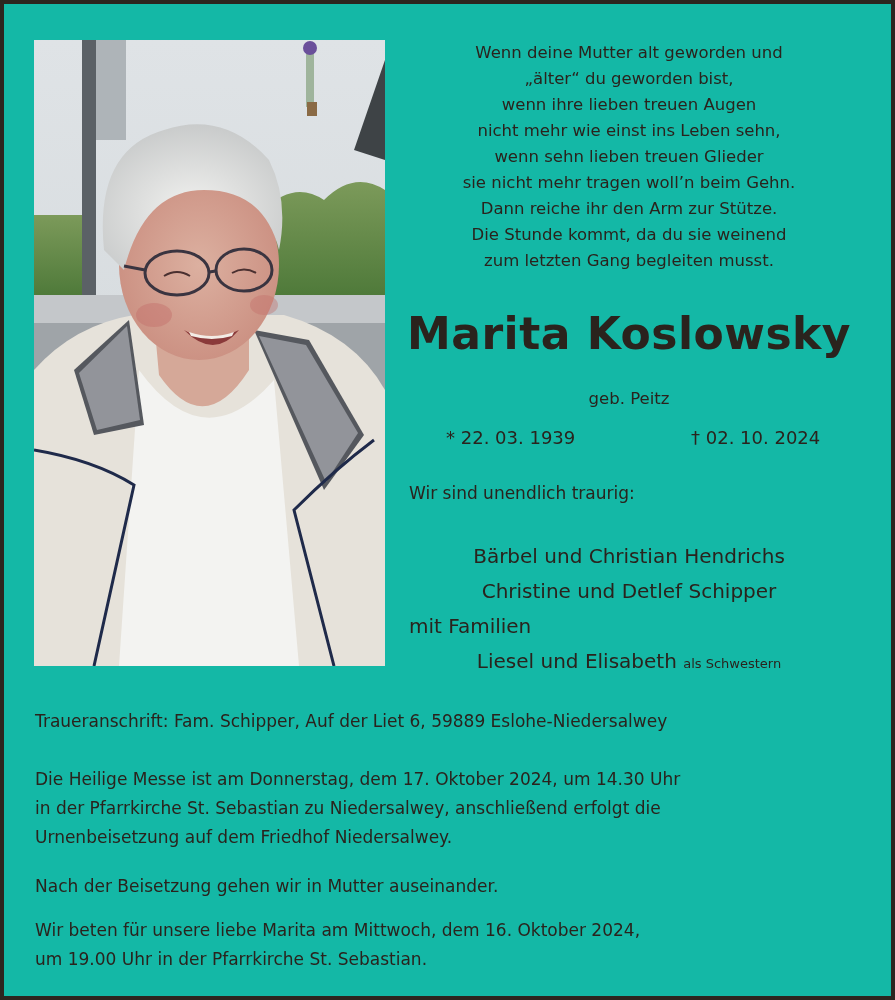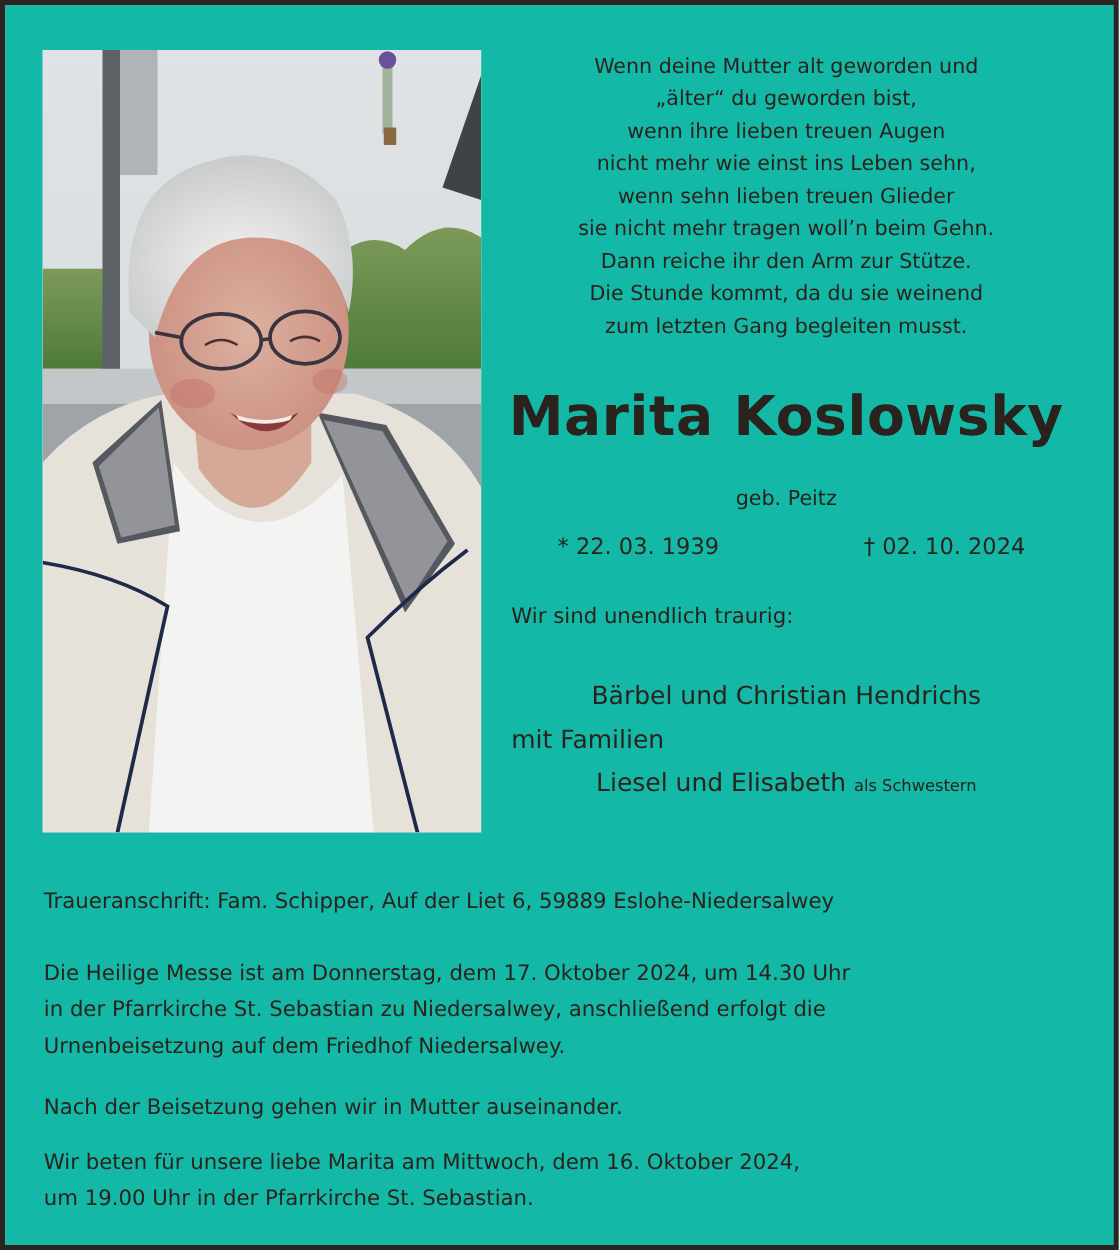--- a/index.html
+++ b/index.html
@@ -148,20 +148,21 @@
   </div>
   <div class="died txt">
     <span>†</span>
     <span>02. 10. 2024</span>
   </div>
 
   <div class="sad txt">Wir sind unendlich traurig:</div>
 
   <div class="mourners txt">
     <div class="m-center">Bärbel und Christian Hendrichs</div>
+    <div class="m-center">Christine und Detlef Schipper</div>
     <div class="m-right">mit Familien</div>
     <div class="m-last">
       <span>Liesel und Elisabeth</span>
       <span class="m-small">als Schwestern</span>
     </div>
   </div>
 
   <div class="body-text txt" style="top:703px;">
     <div>Traueranschrift: Fam. Schipper, Auf der Liet 6, 59889 Eslohe-Niedersalwey</div>
   </div>

